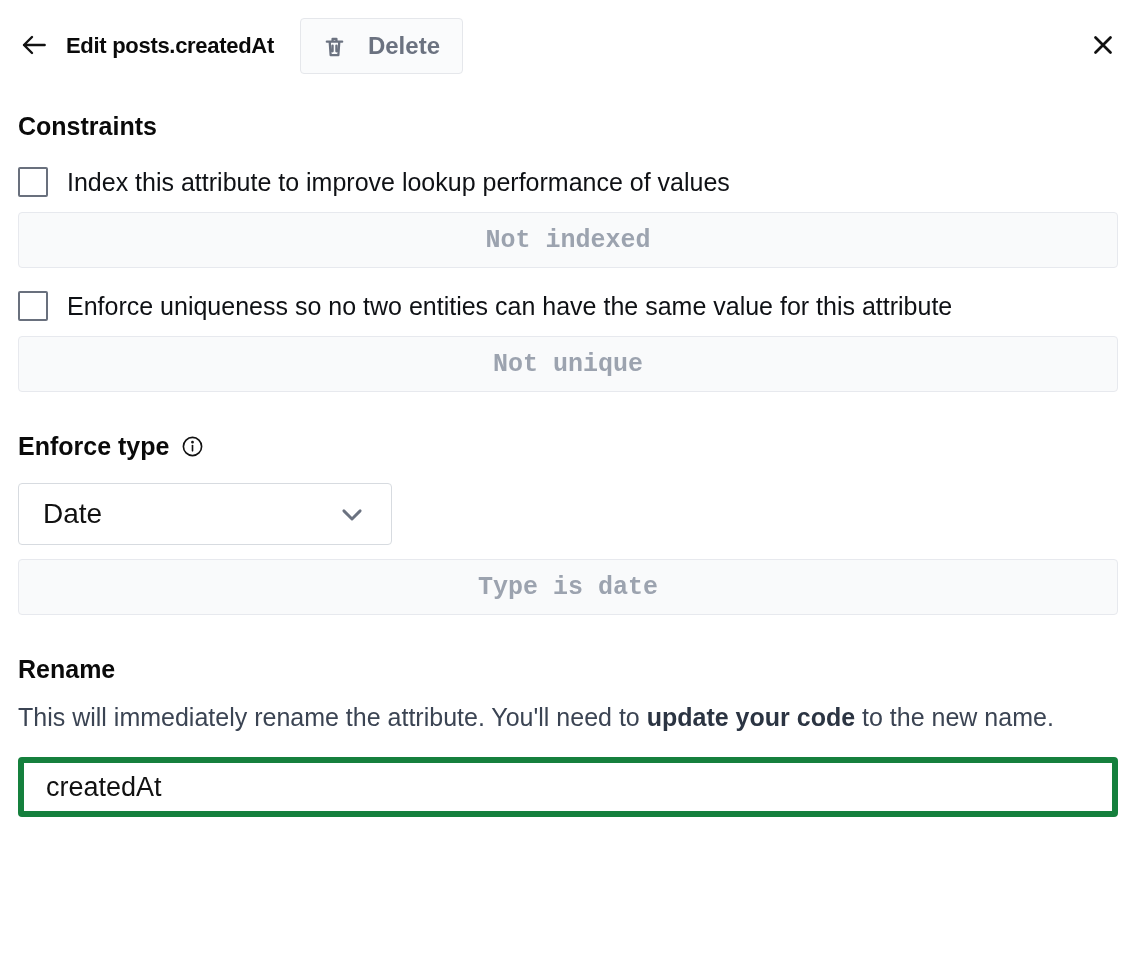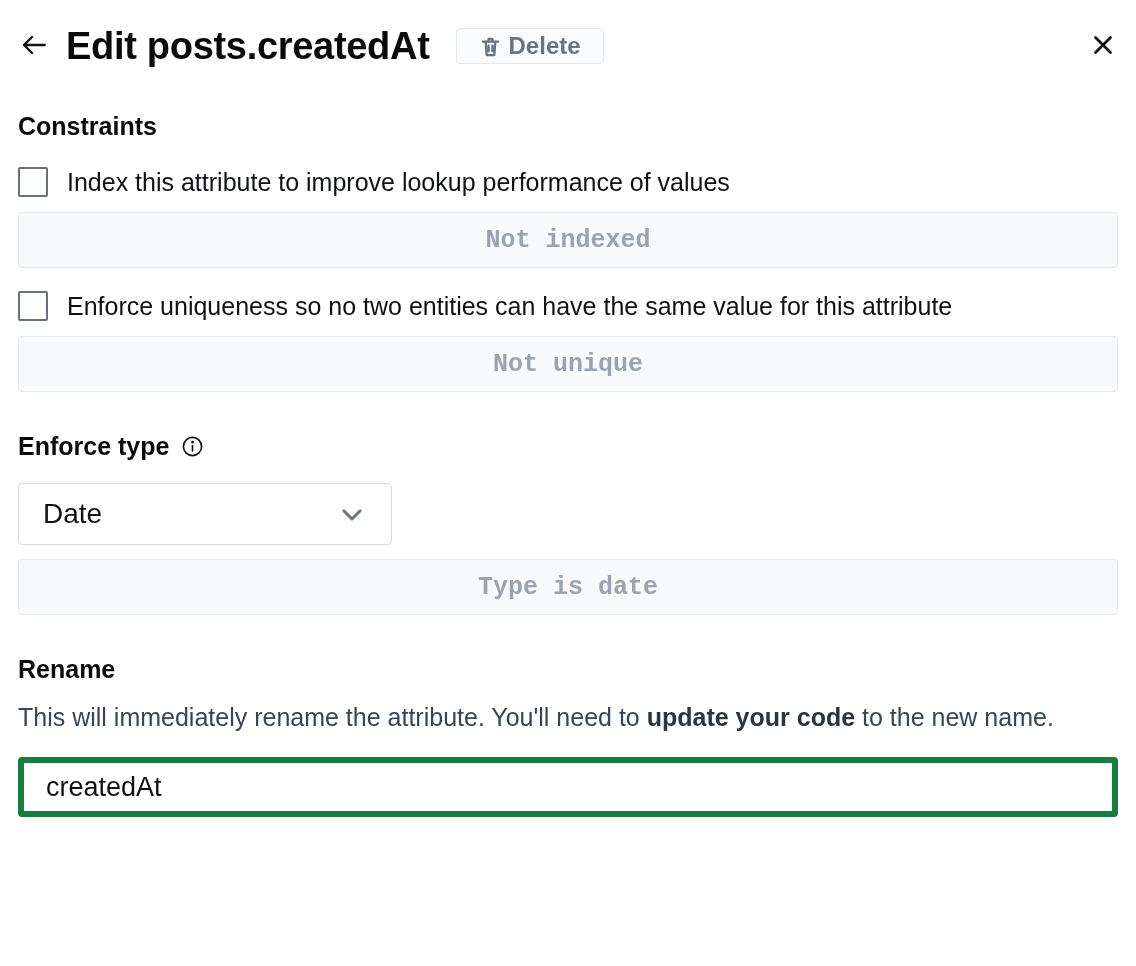--- a/index.html
+++ b/index.html
@@ -26,33 +26,33 @@
     align-items: center;
     justify-content: center;
     background: none;
     border: none;
     padding: 0;
     cursor: pointer;
     color: #111111;
   }
   .back-icon svg { width: 32px; height: 32px; }
   .page-title {
-    font-size: 38px;
+    font-size: 22px;
     font-weight: 700;
     letter-spacing: -0.3px;
     margin-left: 16px;
     color: #0a0a0a;
     white-space: nowrap;
   }
   .delete-btn {
     margin-left: 26px;
     display: inline-flex;
     align-items: center;
-    gap: 7px;
-    height: 36px;
+    gap: 22px;
+    height: 56px;
     padding: 0 22px;
     background: #fafbfc;
     border: 1px solid #e5e7eb;
     border-radius: 4px;
     color: #6b7280;
     font-weight: 700;
     font-size: 24px;
     font-family: inherit;
     cursor: pointer;
   }

